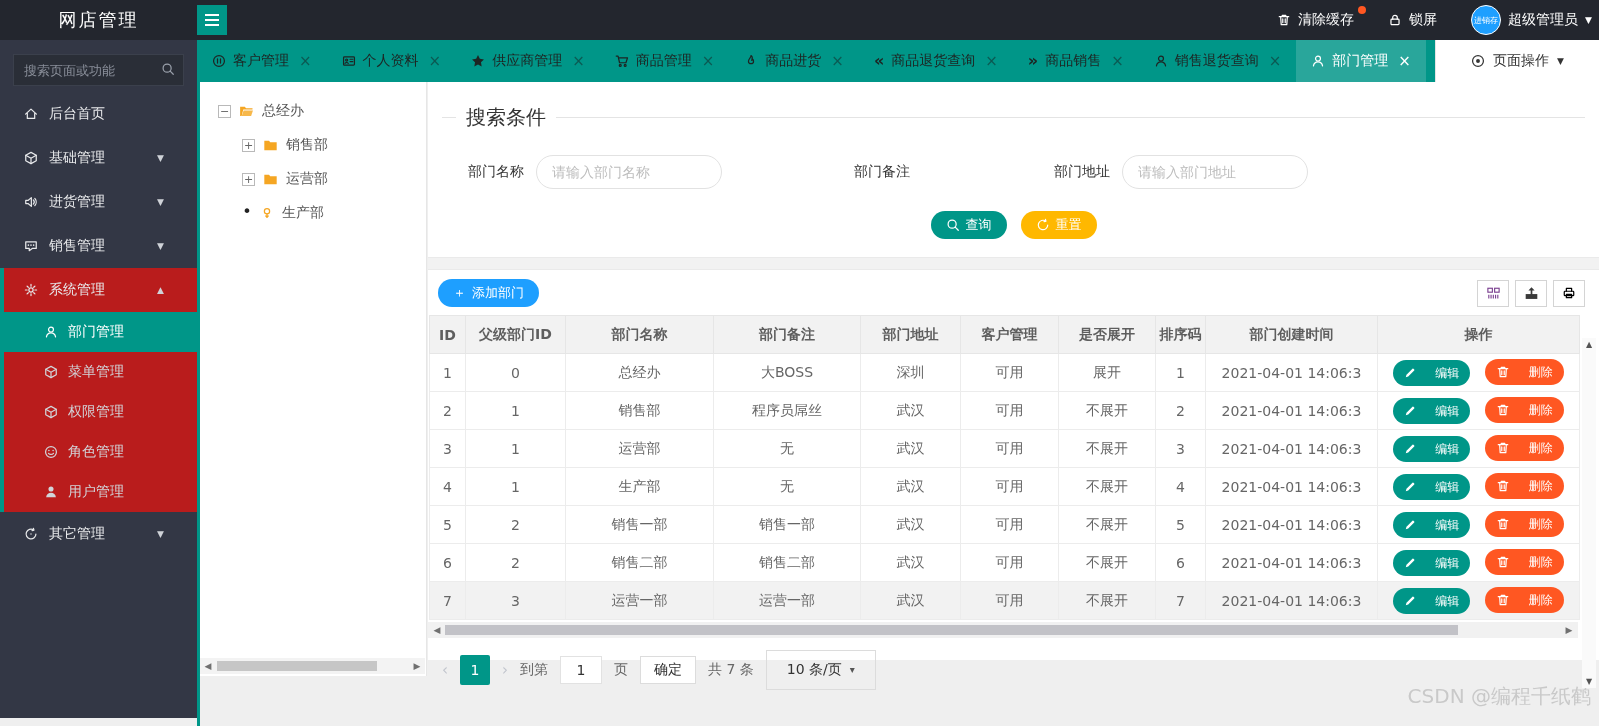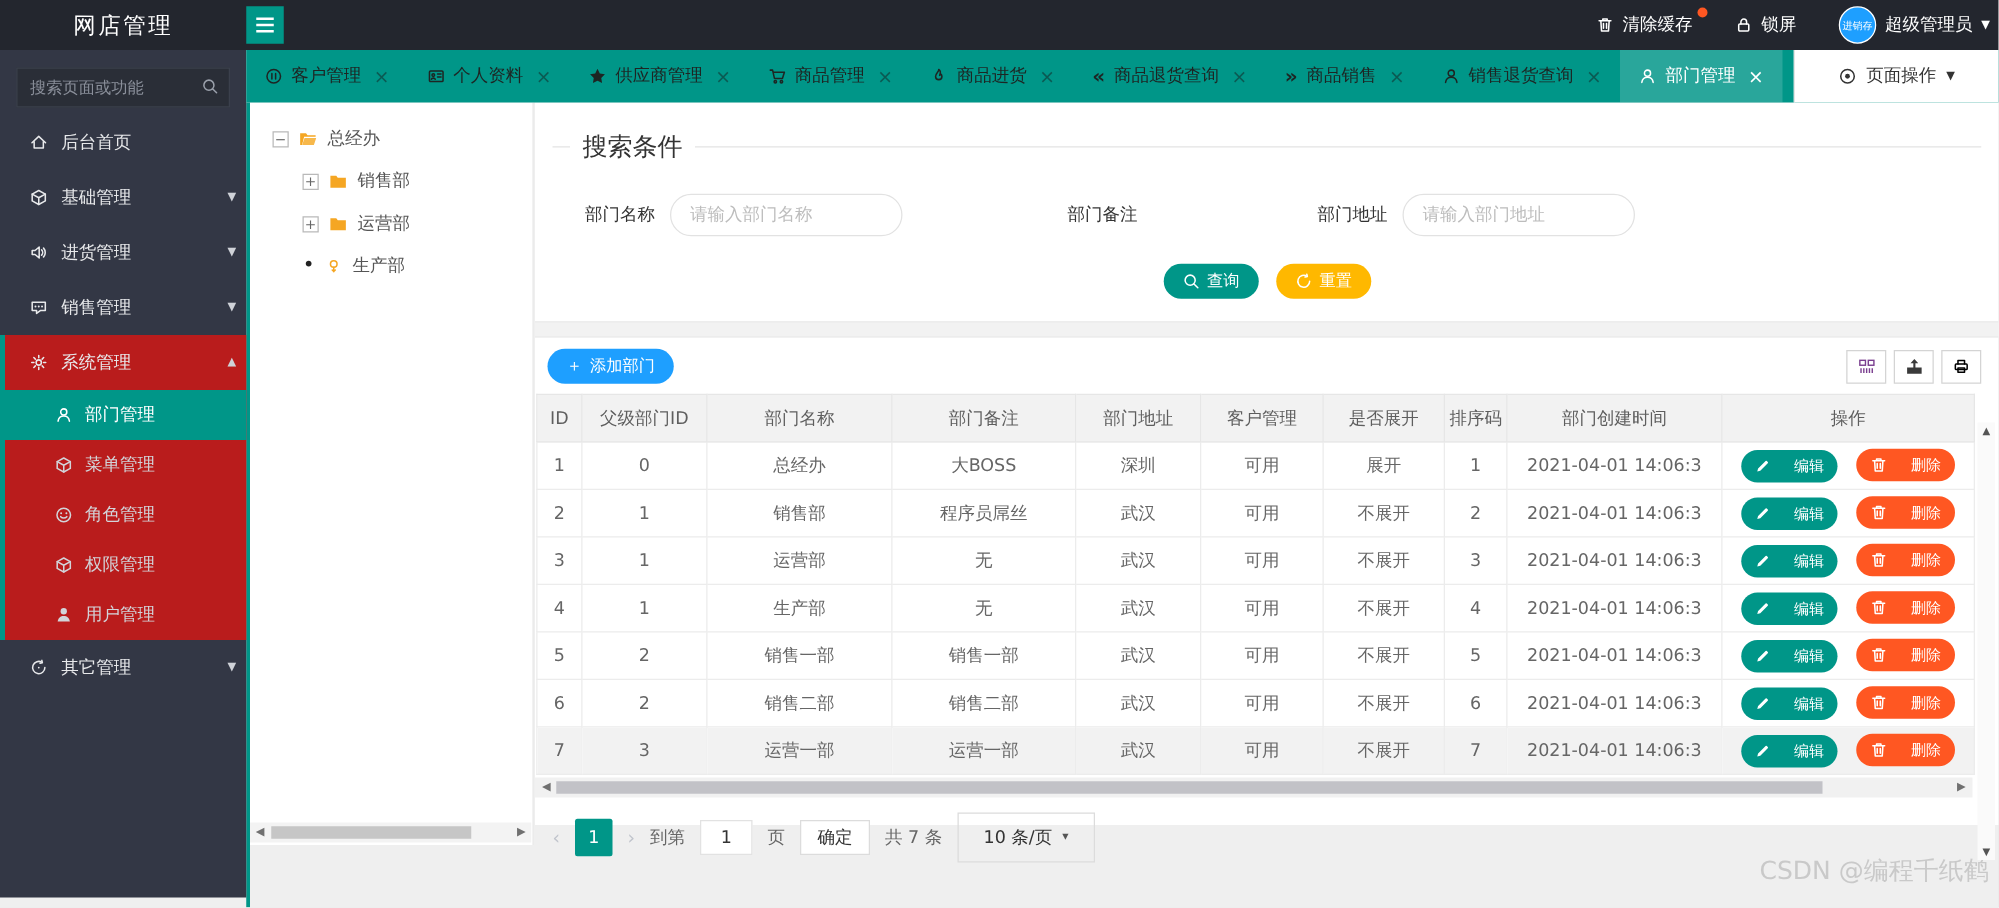--- a/index.html
+++ b/index.html
@@ -29,21 +29,21 @@
 
   
   .sidebar{position:absolute;left:0;top:40px;width:197px;height:678px;background:#333745;color:#E8E9EB;z-index:20}
   .profile{padding:10px 0 0;text-align:center}
   .photo{width:88px;height:88px;border-radius:50%;margin:0 auto;background:radial-gradient(circle at 62% 32%,#8d93a5 0%,#565c6e 38%,#262a35 100%);border:3px solid #3e4350}
   .welcome{font-size:13px;margin-top:14px;color:#fff}
   .side-search{margin:14px 13px 6px;position:relative}
   .side-search input{width:100%;height:32px;background:#2A2E37;border:1px solid #3b404c;color:#cfd2d8;font-size:13px;padding:0 30px 0 10px;font-family:inherit}
   .side-search input::placeholder{color:#8a8f9a}
   .side-search .ic{position:absolute;right:9px;top:8px;color:#9aa0ab}
-  .menu-item{height:44px;display:flex;align-items:center;gap:11px;padding:0 8px 0 24px;font-size:14px;cursor:pointer;color:#E8E9EB}
+  .menu-item{height:44px;display:flex;align-items:center;gap:11px;padding:0 33px 0 24px;font-size:14px;cursor:pointer;color:#E8E9EB}
   .menu-item .caret{margin-left:auto;color:#cfd2d8}
   .menu-group{position:relative;background:#b91c1c}
   .menu-group::before{content:"";position:absolute;left:0;top:0;bottom:0;width:4px;background:#009688}
   .sub-item{height:40px;display:flex;align-items:center;gap:10px;padding-left:44px;font-size:14px;color:#D2D4D9;cursor:pointer}
   .sub-item.active{background:#009688;color:#fff}
 
   
   .teal-line{position:absolute;left:197px;top:82px;width:3px;bottom:0;background:#009688;z-index:15}
 
   
@@ -73,21 +73,21 @@
   .btn{height:28px;border:none;border-radius:14px;padding:0 15px;color:#fff;font-size:13px;display:inline-flex;align-items:center;gap:6px;cursor:pointer;font-family:inherit}
   .btn.search-btn{background:#009688}
   .btn.reset-btn{background:#FFB800}
   .section-gap{height:13px;background:#F2F2F2;border-top:1px solid #EAEAEA;border-bottom:1px solid #EAEAEA;margin-top:18px}
   .table-toolbar{display:flex;align-items:center;padding:9px 14px 8px 10px}
   .btn.add-btn{background:#1E9FFF;border-radius:14px}
   .tool-icons{margin-left:auto;display:flex;gap:6px}
   .tool-btn{width:32px;height:27px;border:1px solid #D4D4D4;background:#fff;display:flex;align-items:center;justify-content:center;cursor:pointer}
 
   table.grid{border-collapse:collapse;table-layout:fixed;width:1150px;margin-left:1px}
-  table.grid th{background:#F2F2F2;color:#5E5E5E;font-weight:normal;font-size:14px;height:38px;border:1px solid #E6E6E6}
+  table.grid th{background:#F2F2F2;color:#5E5E5E;font-weight:bold;font-size:14px;height:38px;border:1px solid #E6E6E6}
   table.grid td{height:38px;text-align:center;font-size:14px;color:#666;border:1px solid #ECECEC;background:#fff;overflow:hidden;white-space:nowrap}
   table.grid tr.striped td{background:#F2F2F2}
   td.c-time{color:#666}
   .c-blue{color:#1414F0}.c-red{color:#FF0000}
   td.c-actions{border-left:1px solid #E0E0E0}
   .pill{height:26px;border:none;border-radius:13px;color:#fff;font-size:12px;display:inline-flex;align-items:center;gap:19px;padding:0 11px;cursor:pointer;font-family:inherit}
   .pill.edit{background:#009688}.pill.del{background:#FF5722;margin-left:10px}
 
   .main-hscroll{position:relative;width:1150px;height:16px;background:#F1F1F1;margin-top:2px}
   .main-hscroll .thumb{position:absolute;left:17px;right:120px;top:3px;height:10px;background:#C2C2C7}
@@ -318,35 +318,35 @@
               <svg viewBox="0 0 16 16" width="14" height="14" fill="none" stroke="currentColor" stroke-width="1.4" stroke-linecap="round" stroke-linejoin="round">
                 <path d="M8 1.6l6 3.3v6.2l-6 3.3-6-3.3V4.9z"></path>
                 <path d="M2 4.9l6 3.3 6-3.3M8 8.2v6.2"></path>
               </svg>
             </span>
     <span class="m-lb">菜单管理</span>
   </div>
           <div class="sub-item">
     <span class="ic">
               <svg viewBox="0 0 16 16" width="14" height="14" fill="none" stroke="currentColor" stroke-width="1.4" stroke-linecap="round" stroke-linejoin="round">
+                <path d="M8 1.6l6 3.3v6.2l-6 3.3-6-3.3V4.9z"></path>
+                <path d="M2 4.9l6 3.3 6-3.3M8 8.2v6.2"></path>
+              </svg>
+            </span>
+    <span class="m-lb">权限管理</span>
+  </div>
+          <div class="sub-item">
+    <span class="ic">
+              <svg viewBox="0 0 16 16" width="14" height="14" fill="none" stroke="currentColor" stroke-width="1.4" stroke-linecap="round" stroke-linejoin="round">
                 <circle cx="8" cy="8" r="6.2"></circle>
                 <path d="M5.6 6.3h.01M10.4 6.3h.01" stroke-width="1.8"></path>
                 <path d="M5.2 9.5c1.4 1.6 4.2 1.6 5.6 0"></path>
               </svg>
             </span>
     <span class="m-lb">角色管理</span>
-  </div>
-          <div class="sub-item">
-    <span class="ic">
-              <svg viewBox="0 0 16 16" width="14" height="14" fill="none" stroke="currentColor" stroke-width="1.4" stroke-linecap="round" stroke-linejoin="round">
-                <path d="M8 1.6l6 3.3v6.2l-6 3.3-6-3.3V4.9z"></path>
-                <path d="M2 4.9l6 3.3 6-3.3M8 8.2v6.2"></path>
-              </svg>
-            </span>
-    <span class="m-lb">权限管理</span>
   </div>
           <div class="sub-item">
     <span class="ic">
               <svg viewBox="0 0 16 16" width="14" height="14" fill="currentColor">
                 <circle cx="8" cy="4.6" r="2.9"></circle>
                 <path d="M2.4 14c.4-3.4 2.6-5.2 5.6-5.2s5.2 1.8 5.6 5.2z"></path>
               </svg>
             </span>
     <span class="m-lb">用户管理</span>
   </div>

